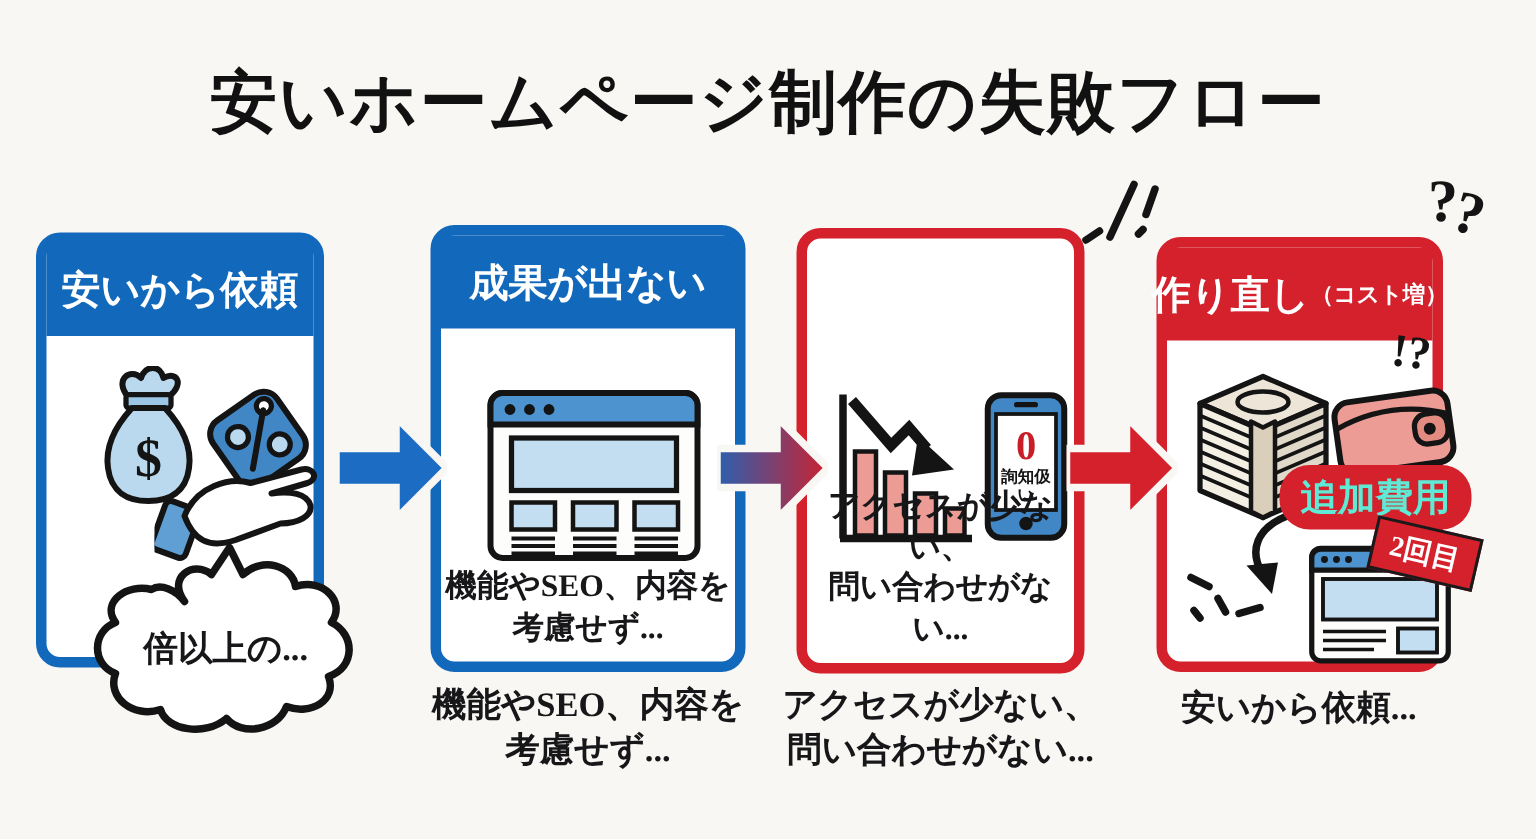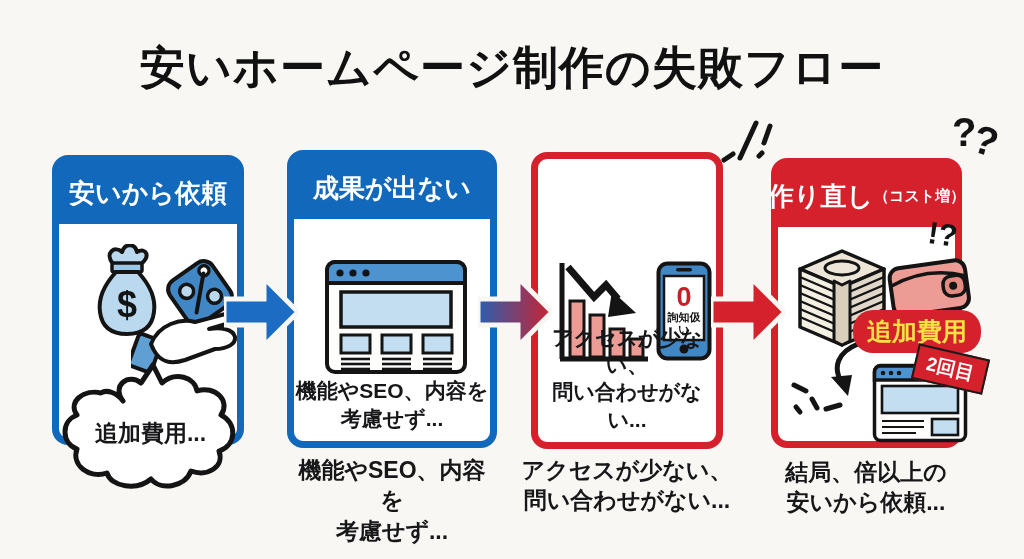--- a/index.html
+++ b/index.html
@@ -1,56 +1,56 @@
 <!DOCTYPE html>
 <html><head>
 <meta charset="utf-8">
 <style>
   html,body{margin:0;padding:0;background:#f8f7f3;}
   .stage{position:relative;width:1024px;height:559px;background:#f8f7f3;overflow:hidden;
-         font-family:Liberation Sans, sans-serif;color:#141414;
+         font-family:Liberation Serif, serif;color:#141414;
          --blue:#1268bb; --red:#d4212c;}
   .title{position:absolute;top:38px;left:0;width:100%;text-align:center;
          font-size:45px;font-weight:900;letter-spacing:1px;color:#111;}
   .step{position:absolute;box-sizing:border-box;border:7px solid var(--blue);
         border-radius:16px;background:#fff;z-index:1;}
   .step.red{border-color:var(--red);}
   .step-header{height:62px;display:flex;align-items:center;justify-content:center;
         background:var(--blue);color:#fff;font-weight:900;font-size:26px;
         border-radius:7px 7px 0 0;white-space:nowrap;}
   .step.red .step-header{background:var(--red);}
   .step-header .sub{font-size:15px;font-weight:900;margin-left:1px;}
   .caption{position:absolute;bottom:9px;left:0;width:100%;text-align:center;
         font-size:21px;font-weight:800;line-height:1.3;color:#17171a;}
   .subcaption{position:absolute;text-align:center;font-size:23px;font-weight:800;
         line-height:1.32;color:#17171a;z-index:2;}
   .arrow{position:absolute;top:272px;width:74px;height:80px;z-index:6;}
   .bubble{position:absolute;left:59px;top:361px;width:183px;height:150px;z-index:5;}
   .bubble-text{position:absolute;left:0;top:56px;width:100%;text-align:center;
         font-size:23px;font-weight:800;line-height:1.4;color:#17171a;}
-  .badge-extra{position:absolute;left:75px;top:145px;background:var(--red);color:#fde047;
+  .badge-extra{position:absolute;left:75px;top:145px;background:var(--red);color:#5eead4;
         font-size:25px;font-weight:900;padding:5px 14px;border-radius:20px;
         white-space:nowrap;z-index:4;text-align:center;}
   .badge-rework{position:absolute;left:136px;top:186px;background:var(--red);color:#fff;
         font-size:19px;font-weight:900;padding:3px 10px;border:2px solid #1a1a1a;
         transform:rotate(13deg);white-space:nowrap;z-index:5;}
   .qq{position:absolute;left:952px;top:110px;font-size:40px;font-weight:900;z-index:2;}
   .qq .q2{display:inline-block;transform:rotate(16deg) translateY(9px);}
   .wallet-mark{position:absolute;left:150px;top:52px;font-size:31px;font-weight:900;
         transform:rotate(8deg);z-index:4;}
   .abs{position:absolute;}
 </style>
 </head>
 <body>
 
 <div class="stage">
 
   <div class="title">安いホームページ制作の失敗フロー</div>
 
-  <div class="step" style="left:52px;top:155px;width:192px;height:290px;">
+  <div class="step" style="left:24px;top:155px;width:192px;height:290px;">
     <div class="step-header">安いから依頼</div>
     <svg class="abs" style="left:36px;top:82px;" width="64" height="92" viewBox="0 0 64 92">
       <path d="M18,20 C9,9 20,1 27,8 C30,-1 40,-1 42,8 C51,3 56,12 46,20 Z" fill="#bad9ef" stroke="#141414" stroke-width="4" stroke-linejoin="round"></path>
       <rect x="17" y="19" width="30" height="9" rx="2" fill="#9cc6e5" stroke="#141414" stroke-width="3.5"></rect>
       <path d="M21,28 L43,28 C55,41 61,54 59,68 C57,84 46,90 32,90 C18,90 7,84 5,68 C3,54 9,41 21,28 Z" fill="#bad9ef" stroke="#141414" stroke-width="4" stroke-linejoin="round"></path>
       <text x="32" y="73" text-anchor="middle" font-size="36" font-weight="900" fill="#141414">$</text>
     </svg>
     <svg class="abs" style="left:102px;top:92px;" width="78" height="78" viewBox="0 0 78 78">
       <g transform="rotate(-35 39 39)">
         <rect x="13" y="13" width="52" height="52" rx="11" fill="#4187c6" stroke="#141414" stroke-width="4"></rect>
@@ -67,21 +67,21 @@
   </div>
 
   <div class="bubble">
     <svg width="183" height="150" viewBox="0 0 183 150">
       <path d="M64,40 C52,24 70,12 82,22 L94,4 L103,22 C116,10 136,16 138,30
                C156,24 172,40 162,54 C178,62 178,84 160,90 C166,106 148,116 132,110
                C126,126 102,130 92,118 C78,130 52,126 48,112 C30,118 12,104 18,88
                C2,82 2,60 18,54 C8,40 26,28 42,32 C48,28 58,32 64,40 Z" fill="#ffffff" stroke="#141414" stroke-width="5" stroke-linejoin="round"></path>
     </svg>
     <div class="bubble-text">
-      <div>追加費用...</div>
+      <div>倍以上の...</div>
     </div>
   </div>
 
   <div class="step" style="left:287px;top:150px;width:210px;height:298px;">
     <div class="step-header">成果が出ない</div>
     <svg class="abs" style="left:30px;top:102px;" width="144" height="116" viewBox="0 0 144 116">
       <rect x="3" y="3" width="138" height="110" rx="8" fill="#fdfdfc" stroke="#141414" stroke-width="4"></rect>
       <path d="M3,11 a8,8 0 0 1 8,-8 h122 a8,8 0 0 1 8,8 v13 h-138 Z" fill="#4d93cf" stroke="#141414" stroke-width="4"></path>
       <circle cx="16" cy="14" r="3.6" fill="#141414"></circle>
         <circle cx="29" cy="14" r="3.6" fill="#141414"></circle>
@@ -220,17 +220,16 @@
 
   <div class="subcaption" style="left:287px;top:455px;width:210px;">
     <div>機能やSEO、内容を</div>
     <div>考慮せず...</div>
   </div>
   <div class="subcaption" style="left:513px;top:455px;width:228px;">
     <div>アクセスが少ない、</div>
     <div>問い合わせがない...</div>
   </div>
   <div class="subcaption" style="left:766px;top:457px;width:200px;">
-    <div>結局、倍以上の</div>
     <div>安いから依頼...</div>
   </div>
 
 </div>
 
 </body></html>

